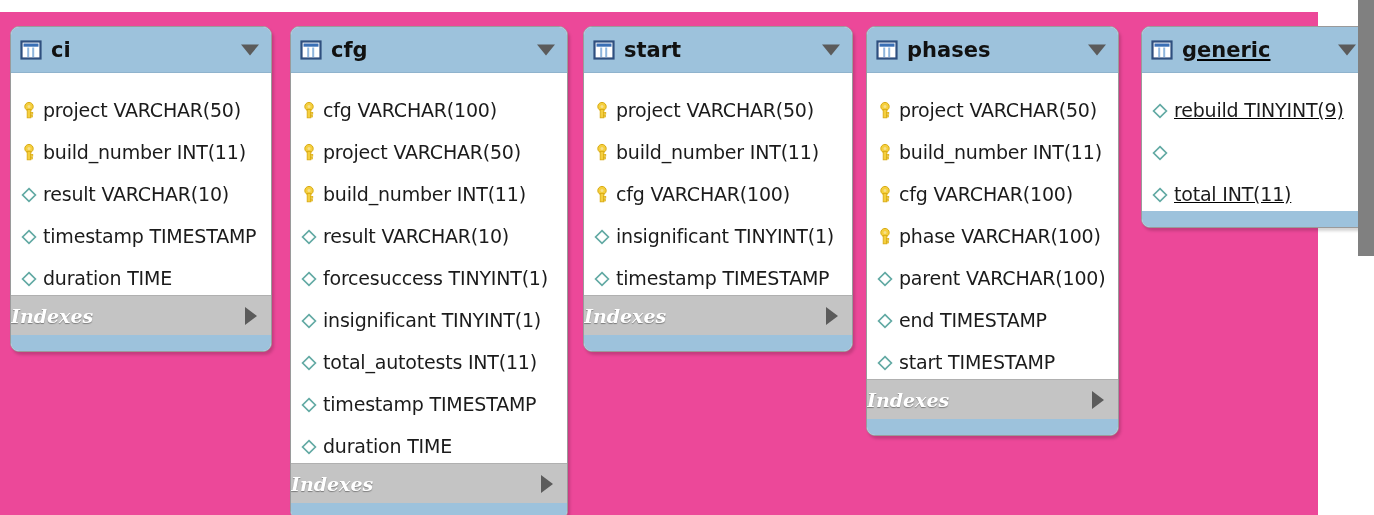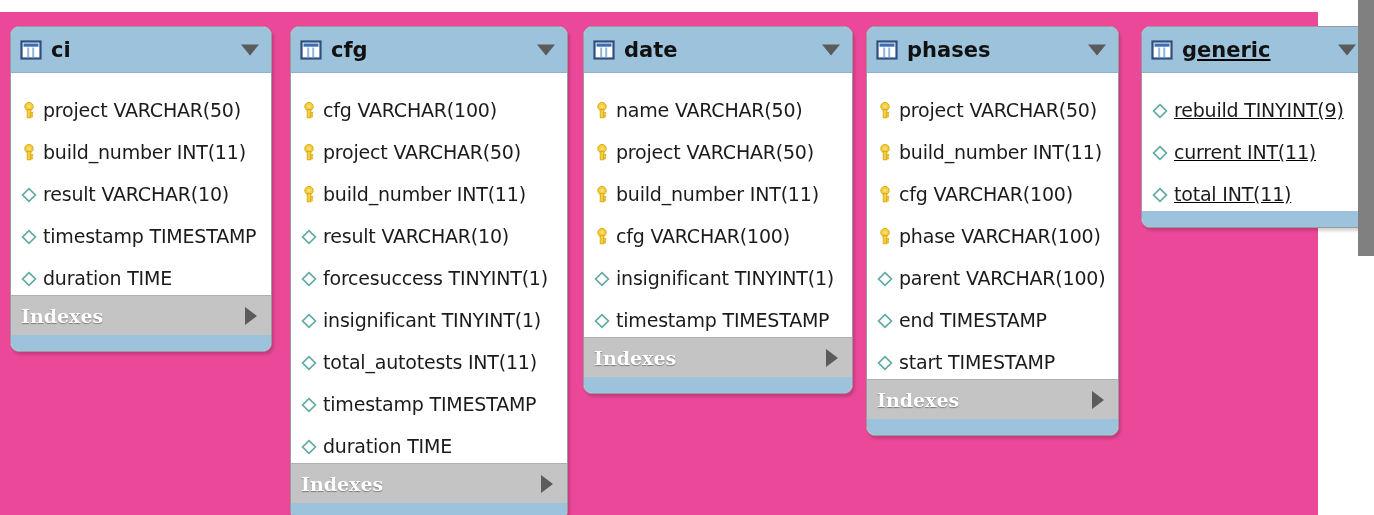--- a/index.html
+++ b/index.html
@@ -103,23 +103,23 @@
     font-family: "DejaVu Sans", "Liberation Sans", sans-serif;
     letter-spacing: -0.2px;
   }
 
   .tbl-indexes {
     height: 40px;
     background: #c4c4c4;
     border-top: 1px solid #b0b0b0;
     display: flex;
     align-items: center;
-    padding-left: 10px;
     position: relative;
     box-sizing: border-box;
+    font-style: italic;
   }
 
   .idx-label {
     font-size: 19px;
     font-weight: bold;
     color: #ffffff;
     text-shadow: 0 1px 1px rgba(110,110,110,0.85);
     font-family: "DejaVu Serif", "Liberation Serif", serif;
   }
 
@@ -293,34 +293,24 @@
       <div class="tbl-footer"></div>
     </div>
     <div class="eer-table" style="left: 583px; top: 14px; width: 270px;">
       <div class="tbl-header">
         <span class="tbl-icon"><svg width="22" height="20" viewBox="0 0 22 20">
             <rect x="1.5" y="1.5" width="19" height="17" fill="#ffffff" stroke="#2f4f7f" stroke-width="2.2"></rect>
             <rect x="3.5" y="3.5" width="15" height="3.2" fill="#3a6fb5"></rect>
             <rect x="7.2" y="7.5" width="2" height="9.5" fill="#8fb6dd"></rect>
             <rect x="12.2" y="7.5" width="2" height="9.5" fill="#8fb6dd"></rect>
           </svg></span>
-        <span class="tbl-name">date</span>
+        <span class="tbl-name">start</span>
         <span class="tbl-caret"></span>
       </div>
       <div class="tbl-fields">
-        <div class="field-row">
-          <span class="field-icon"><svg width="20" height="20" viewBox="0 0 20 20">
-              <circle cx="10" cy="5.6" r="4.2" fill="#f5cf3e" stroke="#d9ab14" stroke-width="1"></circle>
-              <circle cx="10" cy="5.6" r="1.5" fill="#f7e08c"></circle>
-              <rect x="8.2" y="8.4" width="3.6" height="8.4" fill="#f5cf3e" stroke="#d9ab14" stroke-width="0.9"></rect>
-              <rect x="11.4" y="11.4" width="2.4" height="1.8" fill="#f5cf3e" stroke="#d9ab14" stroke-width="0.7"></rect>
-              <rect x="11.4" y="14.3" width="2.0" height="1.7" fill="#f5cf3e" stroke="#d9ab14" stroke-width="0.7"></rect>
-            </svg></span>
-          <span class="field-label">name VARCHAR(50)</span>
-        </div>
         <div class="field-row">
           <span class="field-icon"><svg width="20" height="20" viewBox="0 0 20 20">
               <circle cx="10" cy="5.6" r="4.2" fill="#f5cf3e" stroke="#d9ab14" stroke-width="1"></circle>
               <circle cx="10" cy="5.6" r="1.5" fill="#f7e08c"></circle>
               <rect x="8.2" y="8.4" width="3.6" height="8.4" fill="#f5cf3e" stroke="#d9ab14" stroke-width="0.9"></rect>
               <rect x="11.4" y="11.4" width="2.4" height="1.8" fill="#f5cf3e" stroke="#d9ab14" stroke-width="0.7"></rect>
               <rect x="11.4" y="14.3" width="2.0" height="1.7" fill="#f5cf3e" stroke="#d9ab14" stroke-width="0.7"></rect>
             </svg></span>
           <span class="field-label">project VARCHAR(50)</span>
         </div>
@@ -455,21 +445,20 @@
         <div class="field-row">
           <span class="field-icon"><svg width="20" height="20" viewBox="0 0 20 20">
               <polygon points="10,3.6 16.4,10 10,16.4 3.6,10" fill="#ffffff" stroke="#63aaa4" stroke-width="1.7"></polygon>
             </svg></span>
           <span class="field-label">rebuild TINYINT(9)</span>
         </div>
         <div class="field-row">
           <span class="field-icon"><svg width="20" height="20" viewBox="0 0 20 20">
               <polygon points="10,3.6 16.4,10 10,16.4 3.6,10" fill="#ffffff" stroke="#63aaa4" stroke-width="1.7"></polygon>
             </svg></span>
-          <span class="field-label">current INT(11)</span>
         </div>
         <div class="field-row">
           <span class="field-icon"><svg width="20" height="20" viewBox="0 0 20 20">
               <polygon points="10,3.6 16.4,10 10,16.4 3.6,10" fill="#ffffff" stroke="#63aaa4" stroke-width="1.7"></polygon>
             </svg></span>
           <span class="field-label">total INT(11)</span>
         </div>
       </div>
       <div class="tbl-footer"></div>
     </div>

